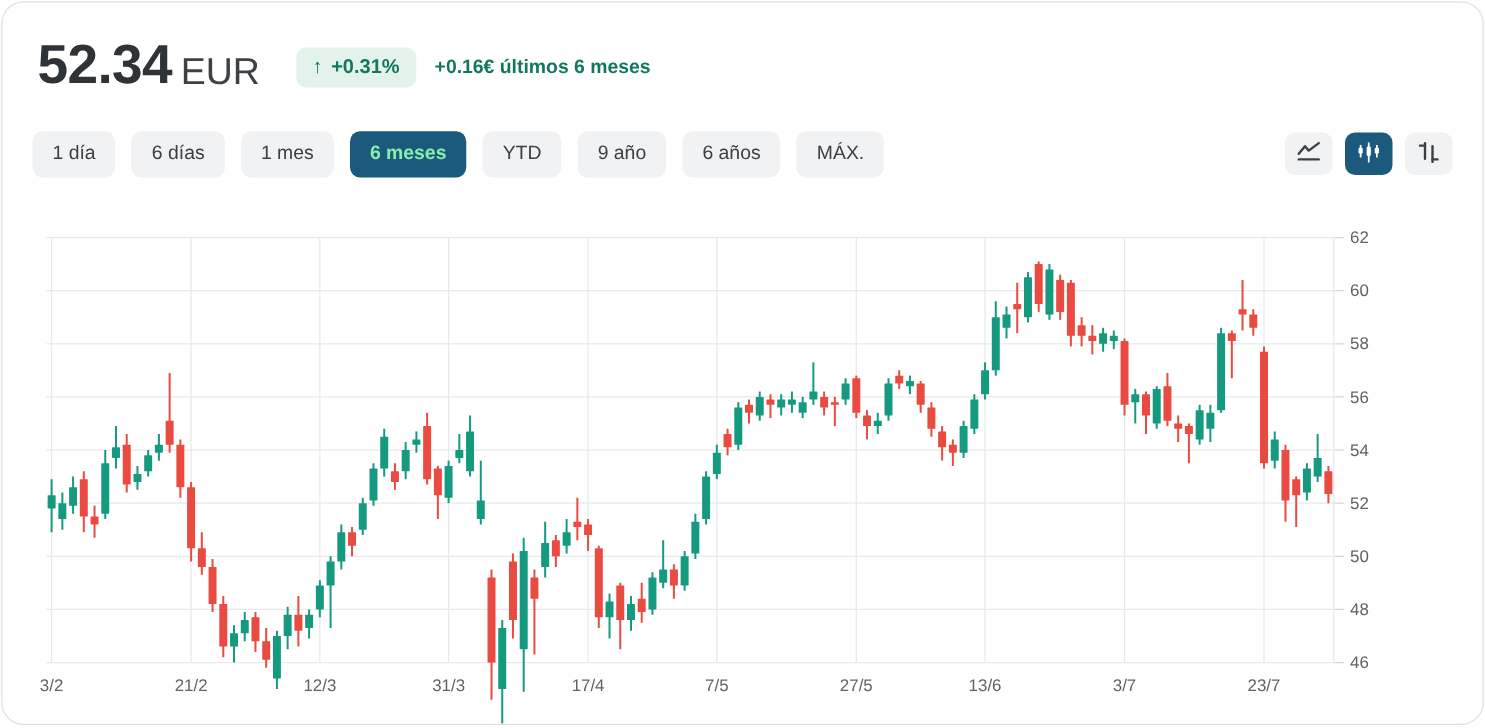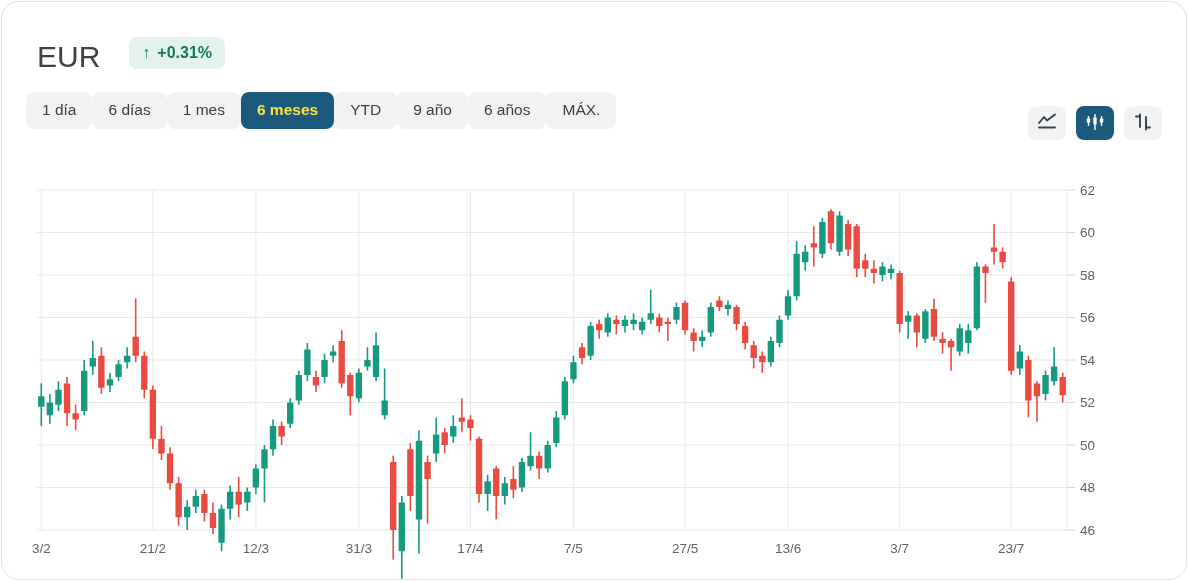--- a/index.html
+++ b/index.html
@@ -11,48 +11,50 @@
   .header { position: absolute; left: 28px; top: 28px; display: flex; align-items: center; }
   .price { font-size: 44px; font-weight: 700; color: #2e3338; letter-spacing: -0.5px; line-height: 1; }
   .currency { font-size: 30px; font-weight: 400; color: #3c4245; margin-left: 7px; margin-top: 12px; line-height: 1; }
   .badge {
     display: inline-flex; align-items: center; margin-left: 29px; margin-top: 4px;
     background: #e4f2ec; border-radius: 8px; padding: 7px 13px;
     font-size: 16px; font-weight: 700; color: #12775e;
   }
   .badge .arrow { font-weight: 400; font-size: 16px; margin-right: 7px; }
   .change-text { margin-left: 15px; margin-top: 4px; font-size: 15.5px; font-weight: 700; color: #12775e; }
-  .controls { position: absolute; left: 24px; top: 90px; display: flex; }
+  .controls { position: absolute; left: 24px; top: 103px; display: flex; gap: 13px; }
   .range-btn {
     border: none; cursor: pointer; background: #f1f2f4; color: #3c4043;
     font-family: inherit; font-size: 15.5px; font-weight: 400;
     padding: 9px 16px; border-radius: 8px; line-height: 1.2; white-space: nowrap;
   }
-  .range-btn.selected { background: #1b5a7c; color: #fde047; font-weight: 700; }
+  .range-btn.selected { background: #1b5a7c; color: #86efac; font-weight: 700; }
   .chart-type { position: absolute; right: 24px; top: 104px; display: flex; gap: 10px; }
   .icon-btn {
     width: 38px; height: 34px; border: none; cursor: pointer; border-radius: 8px;
     background: #f1f2f4; display: flex; align-items: center; justify-content: center;
   }
   .icon-btn.selected { background: #1b5a7c; }
   .chart-wrap { position: absolute; left: 0; top: 160px; width: 1186px; height: 418px; text-align: right; }
   .chart-wrap svg { display: block; }
   svg text { font-family: "Liberation Sans", "DejaVu Sans", sans-serif; font-size: 13.5px; fill: #5f6368; }
 </style>
 </head>
 <body>
 
 <div class="card">
 
   <div class="header">
+    <span class="price">52.34</span>
     <span class="currency">EUR</span>
     <span class="badge">
       <span class="arrow">↑</span>
       <span>+0.31%</span>
     </span>
+    <span class="change-text">+0.16€ últimos 6 meses</span>
   </div>
 
   <div class="controls" id="range-buttons">
       <button class="range-btn">1 día</button>
       <button class="range-btn">6 días</button>
       <button class="range-btn">1 mes</button>
       <button class="range-btn selected">6 meses</button>
       <button class="range-btn">YTD</button>
       <button class="range-btn">9 año</button>
       <button class="range-btn">6 años</button>

